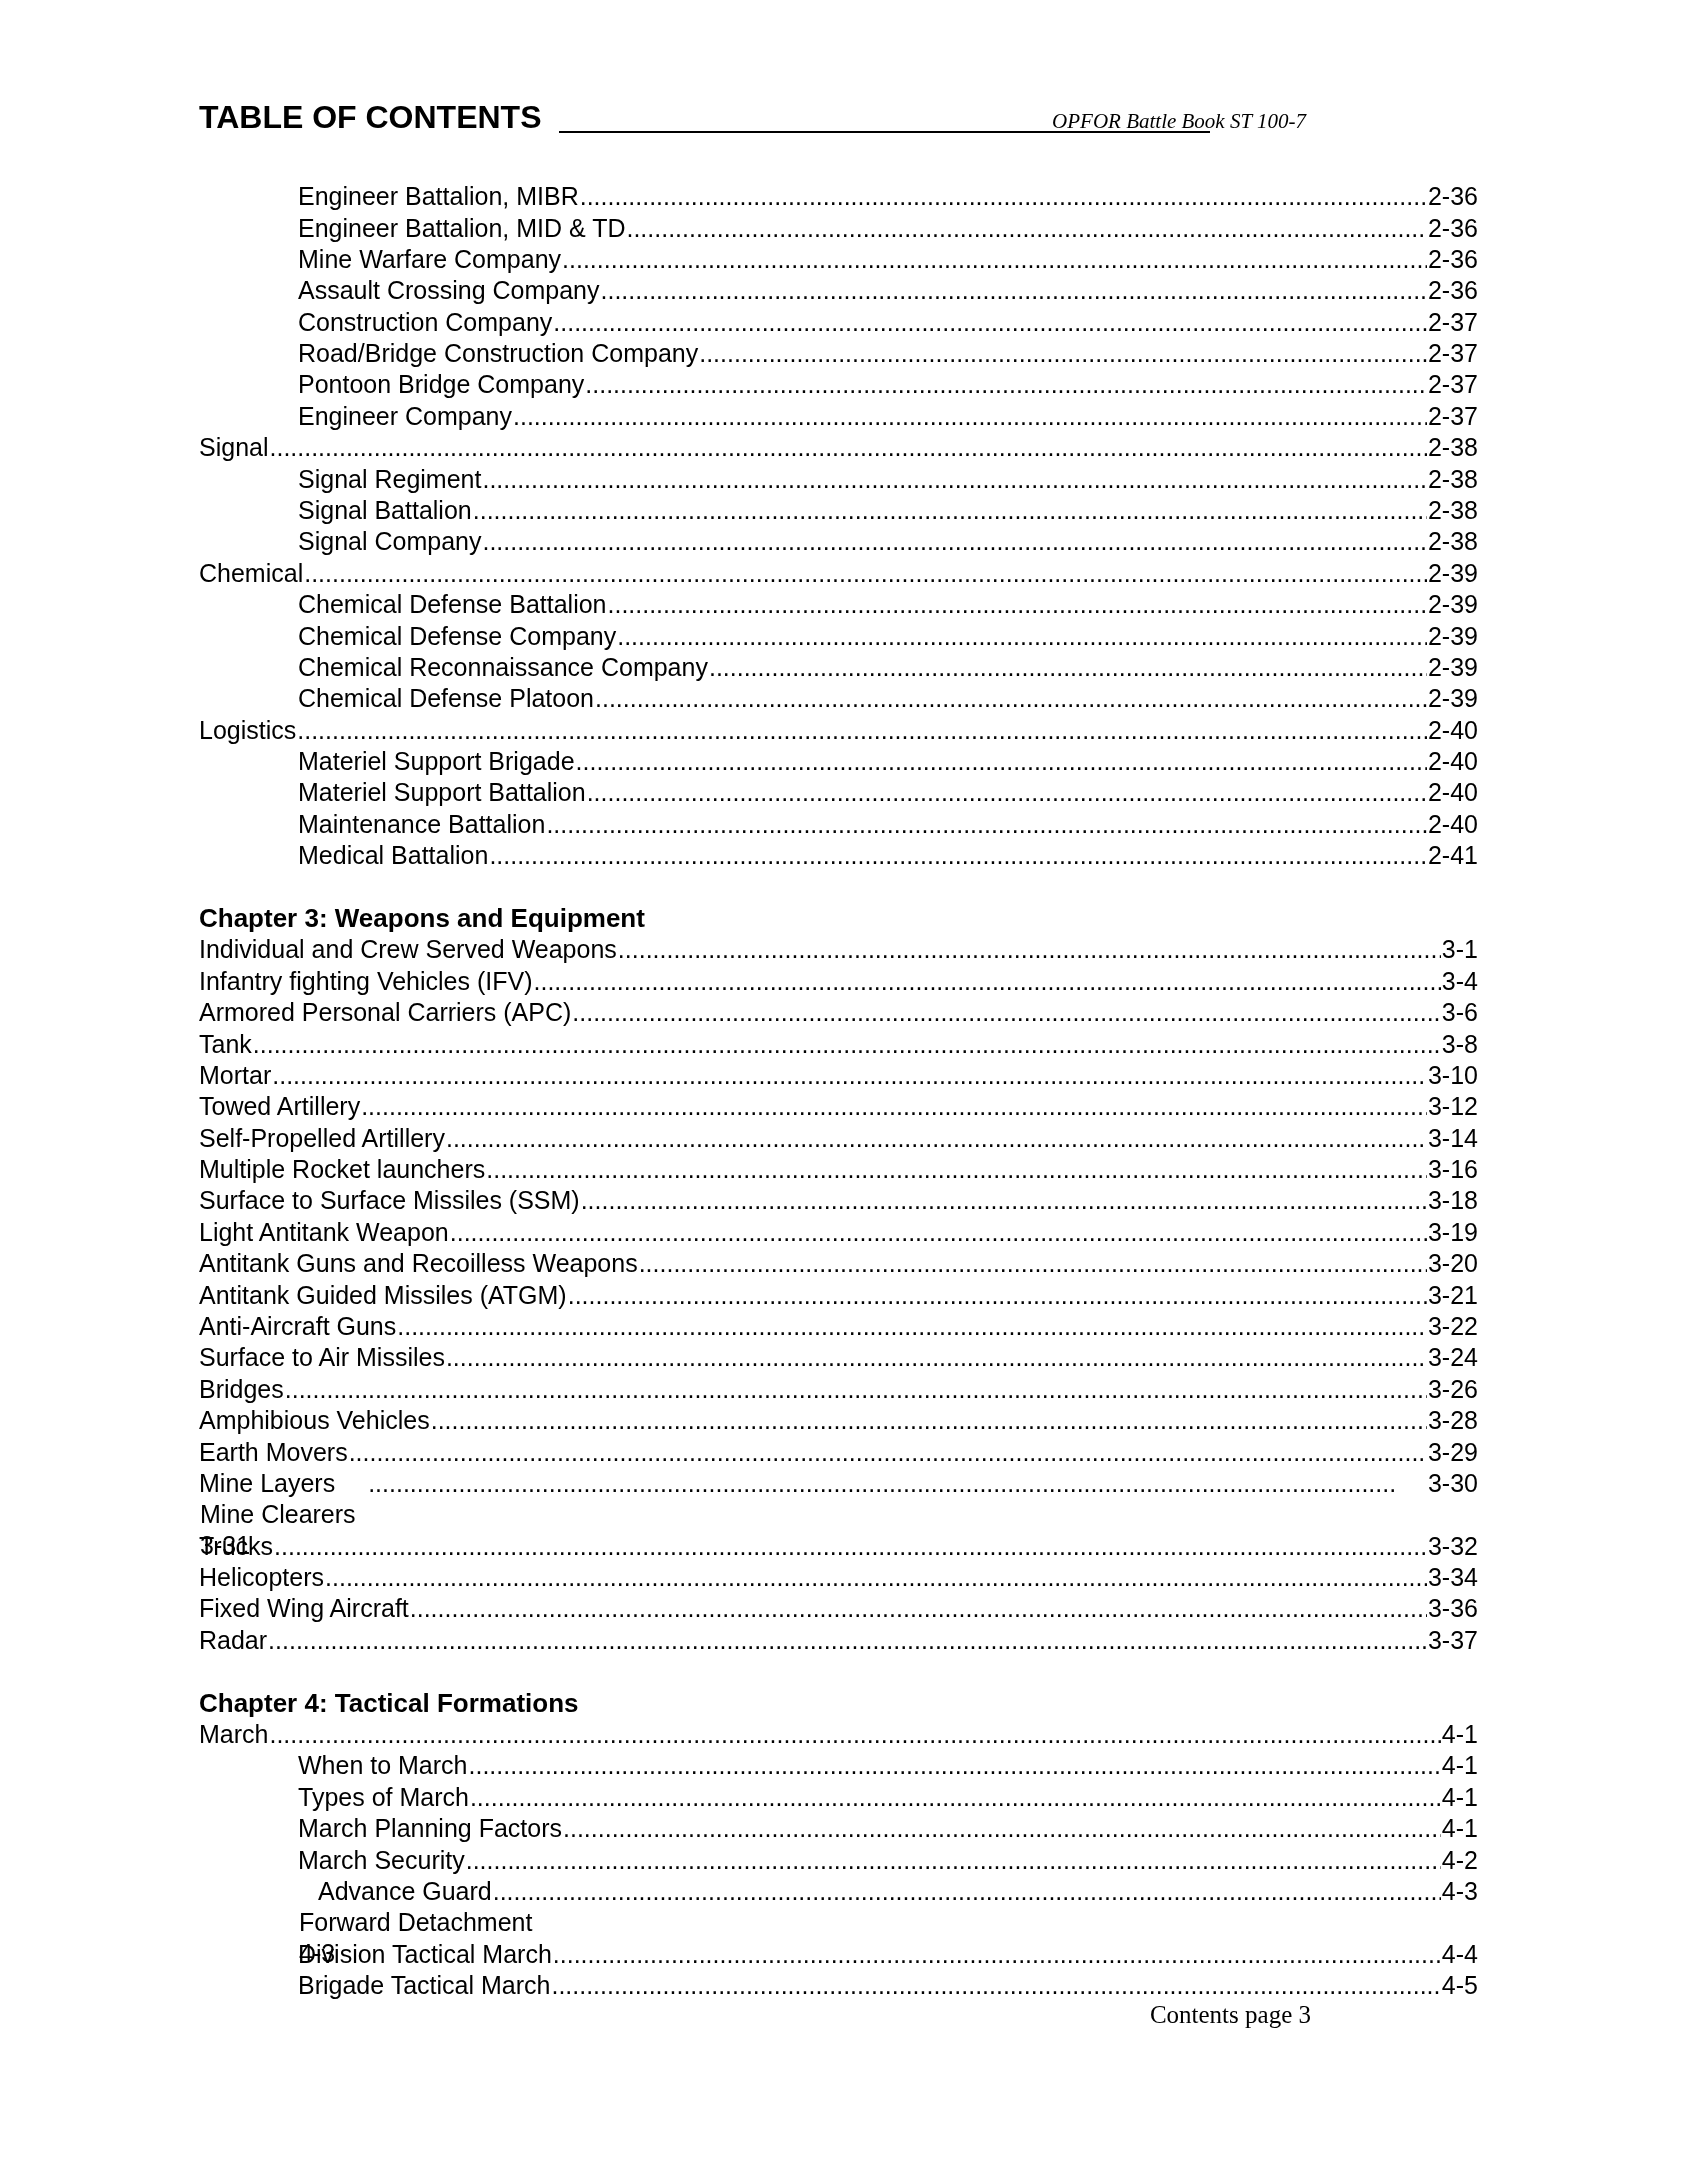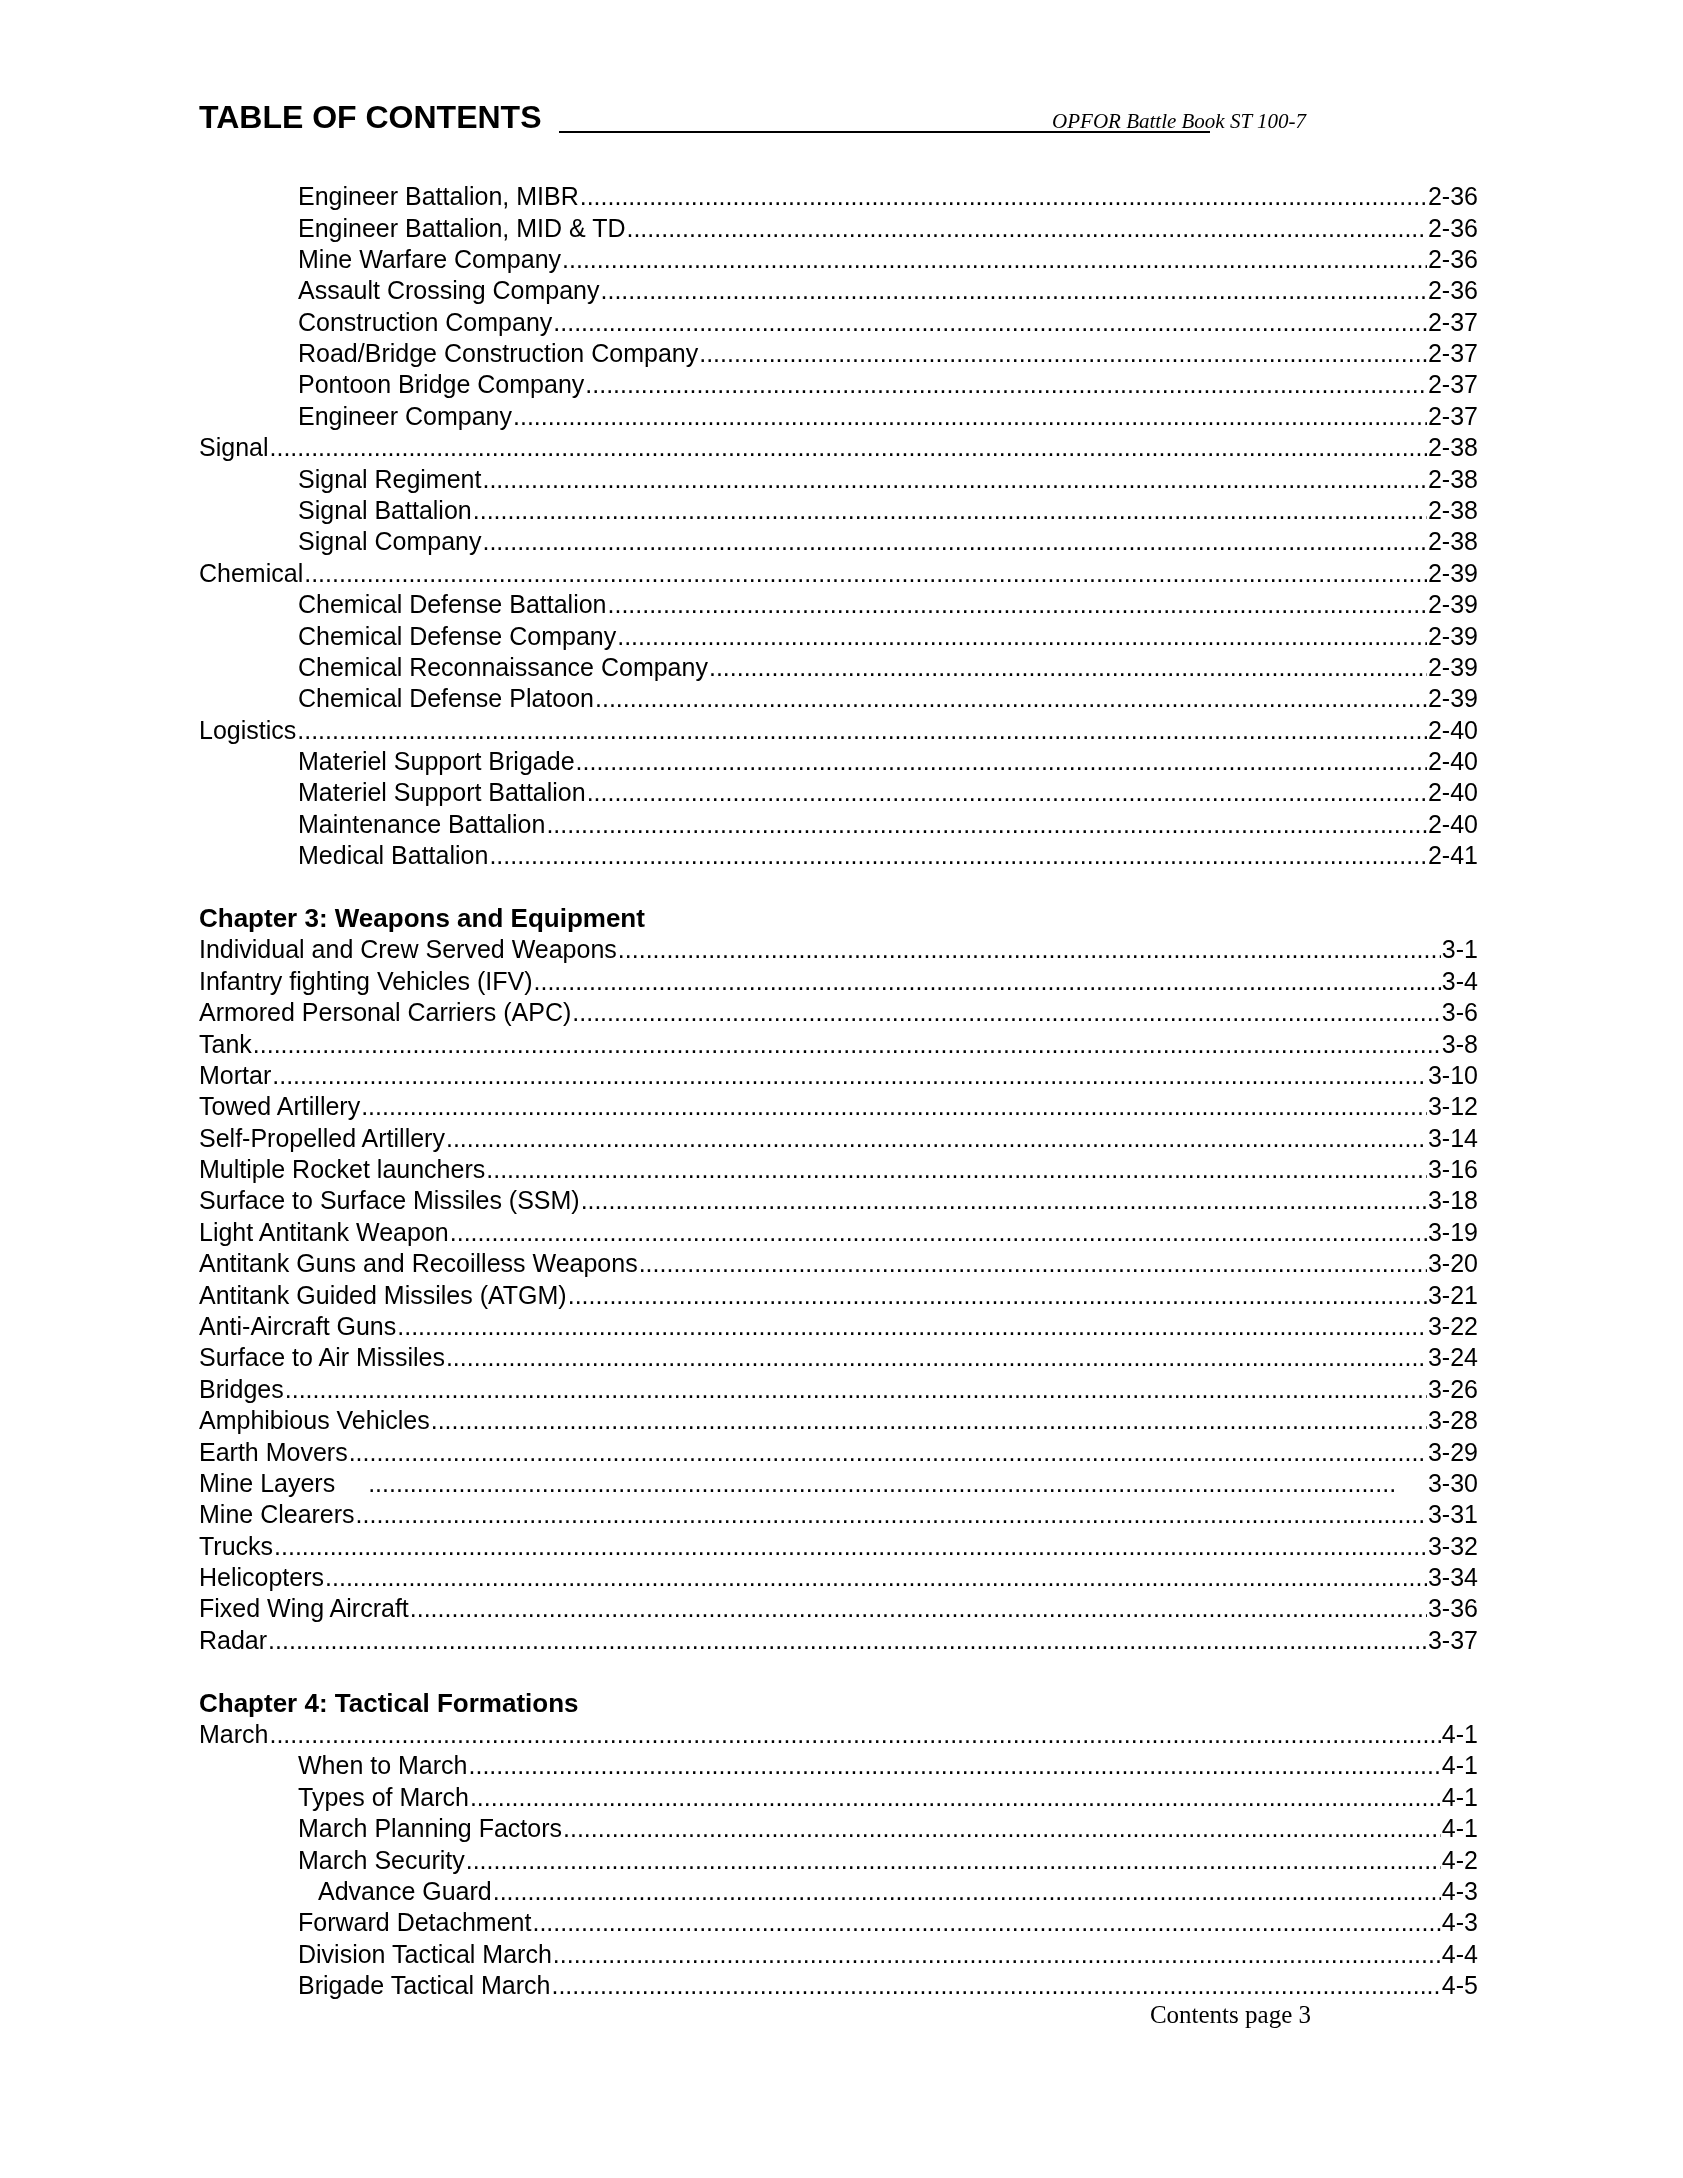--- a/index.html
+++ b/index.html
@@ -248,21 +248,21 @@
       <div class="row" style="top: 1437px;">
         <span class="lbl">Earth Movers</span>
         <span class="dots"></span>
         <span class="pg">3-29</span>
       </div>
       <div class="row" style="top: 1468px; gap: 32px;">
         <span class="lbl">Mine Layers</span>
         <span class="dots"></span>
         <span class="pg">3-30</span>
       </div>
-      <div class="row" style="top: 1499px;">
+      <div class="row" style="top: 1499px; flex-direction: column;">
         <span class="lbl">Mine Clearers</span>
         <span class="dots"></span>
         <span class="pg">3-31</span>
       </div>
       <div class="row" style="top: 1531px;">
         <span class="lbl">Trucks</span>
         <span class="dots"></span>
         <span class="pg">3-32</span>
       </div>
       <div class="row" style="top: 1562px;">
@@ -304,21 +304,21 @@
       <div class="row indent" style="top: 1845px;">
         <span class="lbl">March Security</span>
         <span class="dots"></span>
         <span class="pg">4-2</span>
       </div>
       <div class="row indent" style="top: 1876px; margin-left: 20px;">
         <span class="lbl">Advance Guard</span>
         <span class="dots"></span>
         <span class="pg">4-3</span>
       </div>
-      <div class="row indent" style="top: 1907px;">
+      <div class="row indent" style="top: 1907px; flex-direction: column;">
         <span class="lbl">Forward Detachment</span>
         <span class="dots"></span>
         <span class="pg">4-3</span>
       </div>
       <div class="row indent" style="top: 1939px;">
         <span class="lbl">Division Tactical March</span>
         <span class="dots"></span>
         <span class="pg">4-4</span>
       </div>
       <div class="row indent" style="top: 1970px;">

